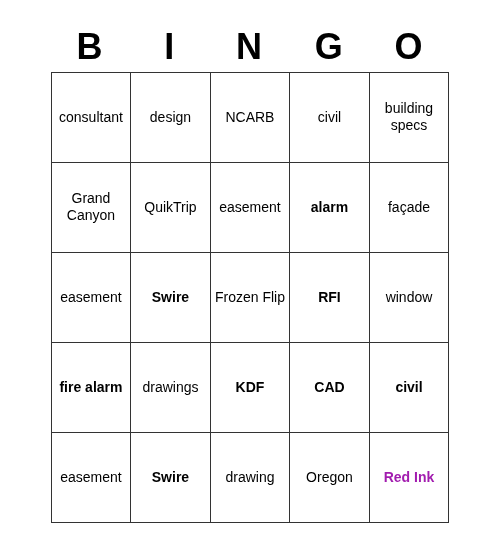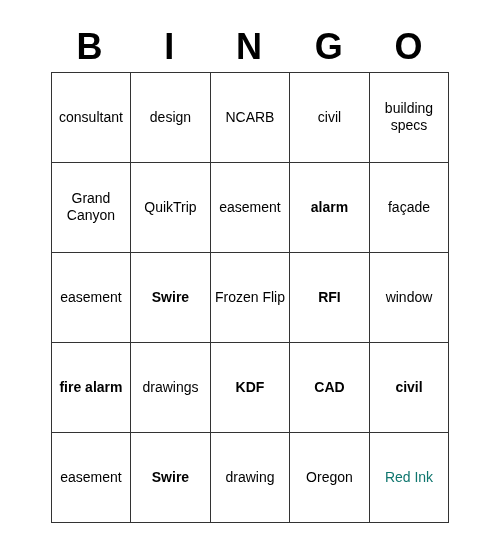--- a/index.html
+++ b/index.html
@@ -57,23 +57,23 @@
     .cell-medium {
       font-size: 20px;
       font-weight: bold;
     }
 
     .cell-normal {
       font-size: 14px;
     }
 
     .cell-red {
-      color: #0f766e;
+      color: #a21caf;
       font-size: 28px;
-      font-weight: normal;
+      font-weight: bold;
     }
   </style>
 </head>
 <body>
 
 <div style="display:flex; flex-direction:column; align-items:center;">
   <div class="bingo-header-row">
     <div class="bingo-header-cell">B</div>
     <div class="bingo-header-cell">I</div>
     <div class="bingo-header-cell">N</div>

